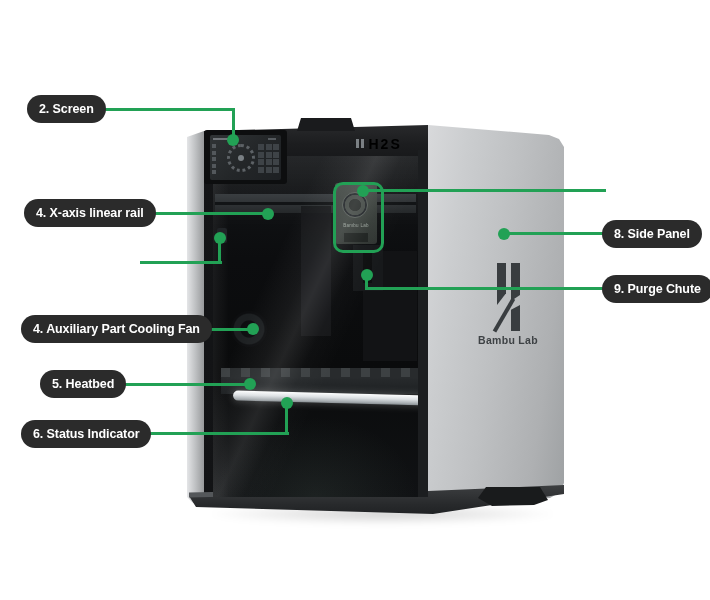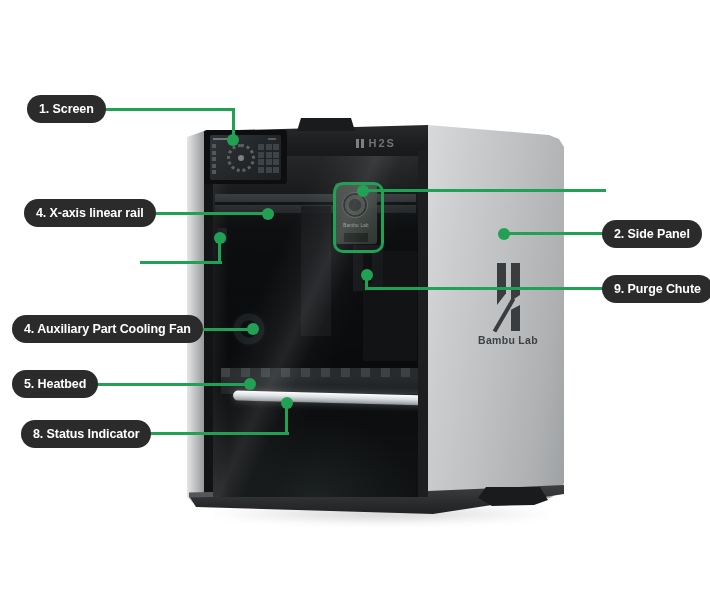--- a/index.html
+++ b/index.html
@@ -48,21 +48,21 @@
   .scr-dial{position:absolute;left:17px;top:9px;width:28px;height:28px;border-radius:50%;
       border:3px dotted #5d6266;box-sizing:border-box;}
   .scr-dial-center{position:absolute;left:8px;top:8px;width:6px;height:6px;border-radius:50%;background:#7a8084;}
   .scr-grid{position:absolute;left:48px;top:9px;display:grid;grid-template-columns:repeat(3,6px);
       grid-auto-rows:6px;gap:1.5px;}
   .scr-grid div{background:#3e4347;}
   
   .model-logo{position:absolute;left:356px;top:136px;height:15px;display:flex;align-items:center;gap:5px;}
   .model-glyph{display:inline-flex;gap:1.5px;}
   .model-glyph i{display:block;width:3px;height:9px;background:#7b8084;}
-  .model-text{font-size:11px;font-weight:700;color:#737373;letter-spacing:2px;line-height:1;text-align:right;}
+  .model-text{font-size:14px;font-weight:700;color:#000000;letter-spacing:2px;line-height:1;text-align:right;}
   
   .glass{position:absolute;left:213px;top:156px;width:205px;height:341px;overflow:hidden;
       background:linear-gradient(180deg,#131517 0%,#0c0d0f 30%,#0a0b0c 62%,#101214 100%);}
   .g-ambient{position:absolute;left:0;top:0;width:205px;height:70px;
       background:linear-gradient(180deg,rgba(255,255,255,0.08),rgba(255,255,255,0));}
   .g-leftwall{position:absolute;left:0;top:0;width:16px;height:341px;
       background:linear-gradient(90deg,rgba(255,255,255,0.06),rgba(255,255,255,0));}
   .g-camera{position:absolute;left:4px;top:72px;width:10px;height:15px;background:#212427;border-radius:2px;}
   .g-camera i{position:absolute;left:3px;top:5px;width:4px;height:4px;border-radius:50%;background:#0b0c0d;display:block;}
   .g-rail{position:absolute;left:2px;top:38px;width:201px;height:19px;
@@ -210,21 +210,21 @@
   <div class="cline" style="left:363px;top:189px;width:243px;height:3px;"></div>
   <div class="cdot" style="left:357px;top:185px;"></div>
 
   <div class="cline" style="left:504px;top:232px;width:102px;height:3px;"></div>
   <div class="cdot" style="left:498px;top:228px;"></div>
 
   <div class="cline" style="left:365px;top:275px;width:3px;height:15px;"></div>
   <div class="cline" style="left:365px;top:287px;width:241px;height:3px;"></div>
   <div class="cdot" style="left:361px;top:269px;"></div>
 
-  <div class="pill" style="left:27px;top:95px;">1. Screen</div>
+  <div class="pill" style="left:27px;top:95px;">2. Screen</div>
   <div class="pill" style="left:24px;top:199px;">4. X-axis linear rail</div>
-  <div class="pill" style="left:12px;top:315px;">4. Auxiliary Part Cooling Fan</div>
-  <div class="pill" style="left:12px;top:370px;">5. Heatbed</div>
-  <div class="pill" style="left:21px;top:420px;">8. Status Indicator</div>
-  <div class="pill" style="left:602px;top:220px;">2. Side Panel</div>
+  <div class="pill" style="left:21px;top:315px;">4. Auxiliary Part Cooling Fan</div>
+  <div class="pill" style="left:40px;top:370px;">5. Heatbed</div>
+  <div class="pill" style="left:21px;top:420px;">6. Status Indicator</div>
+  <div class="pill" style="left:602px;top:220px;">8. Side Panel</div>
   <div class="pill" style="left:602px;top:275px;">9. Purge Chute</div>
 
 </div>
 
 </body></html>

